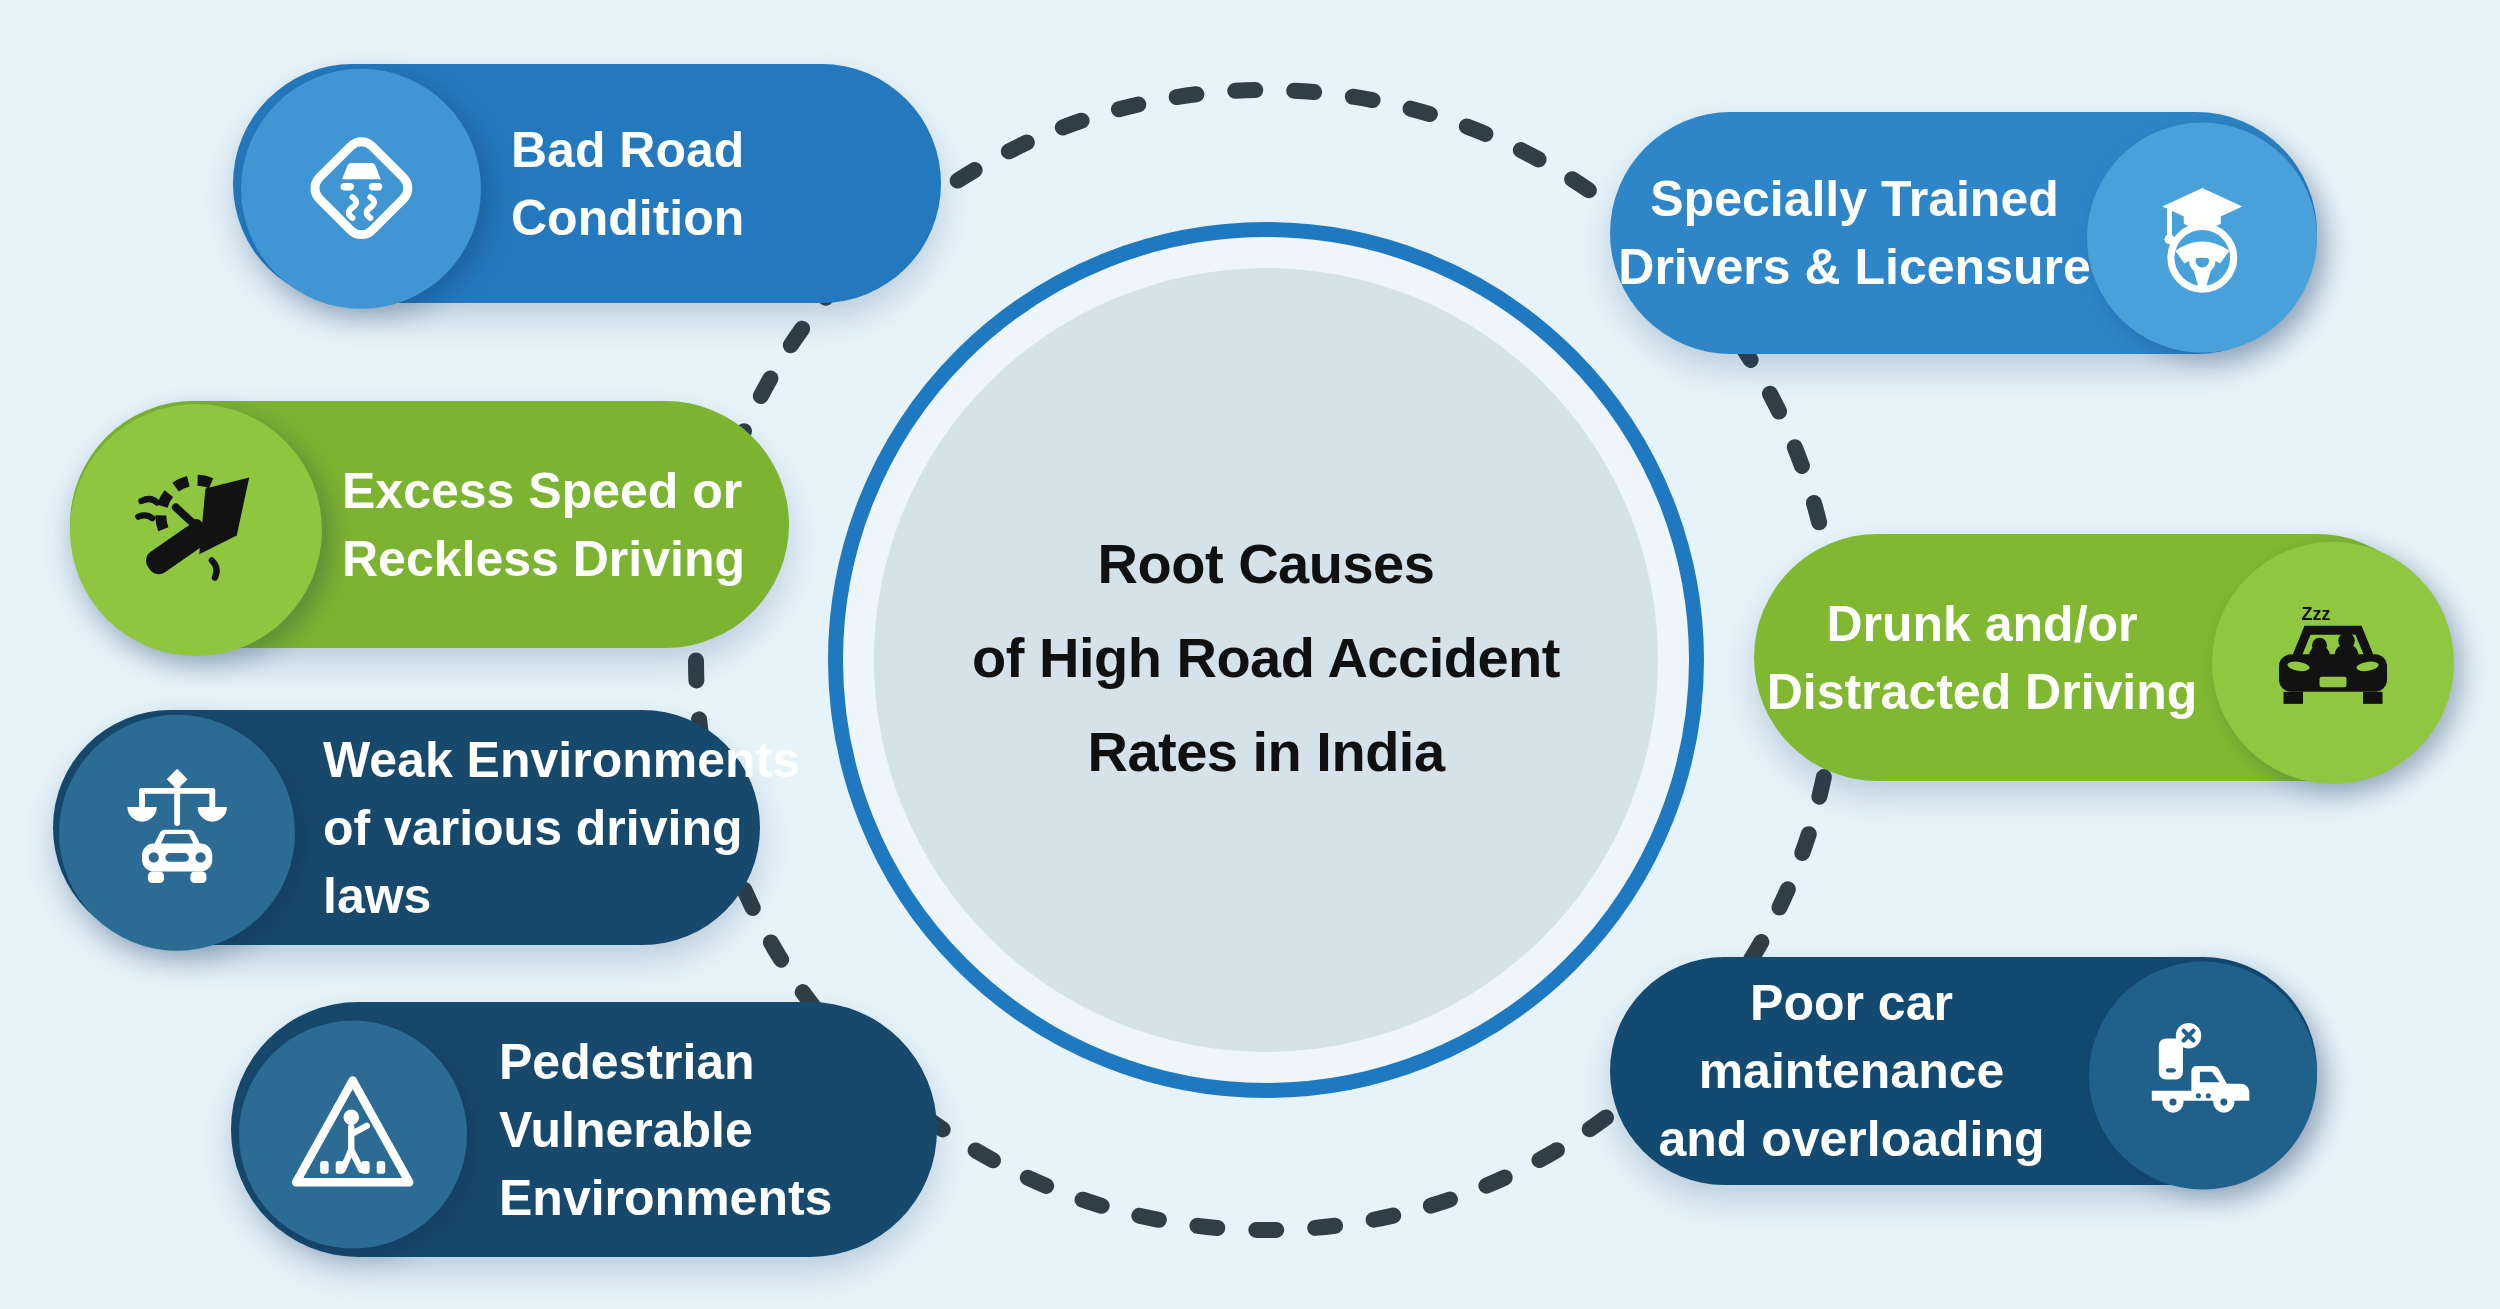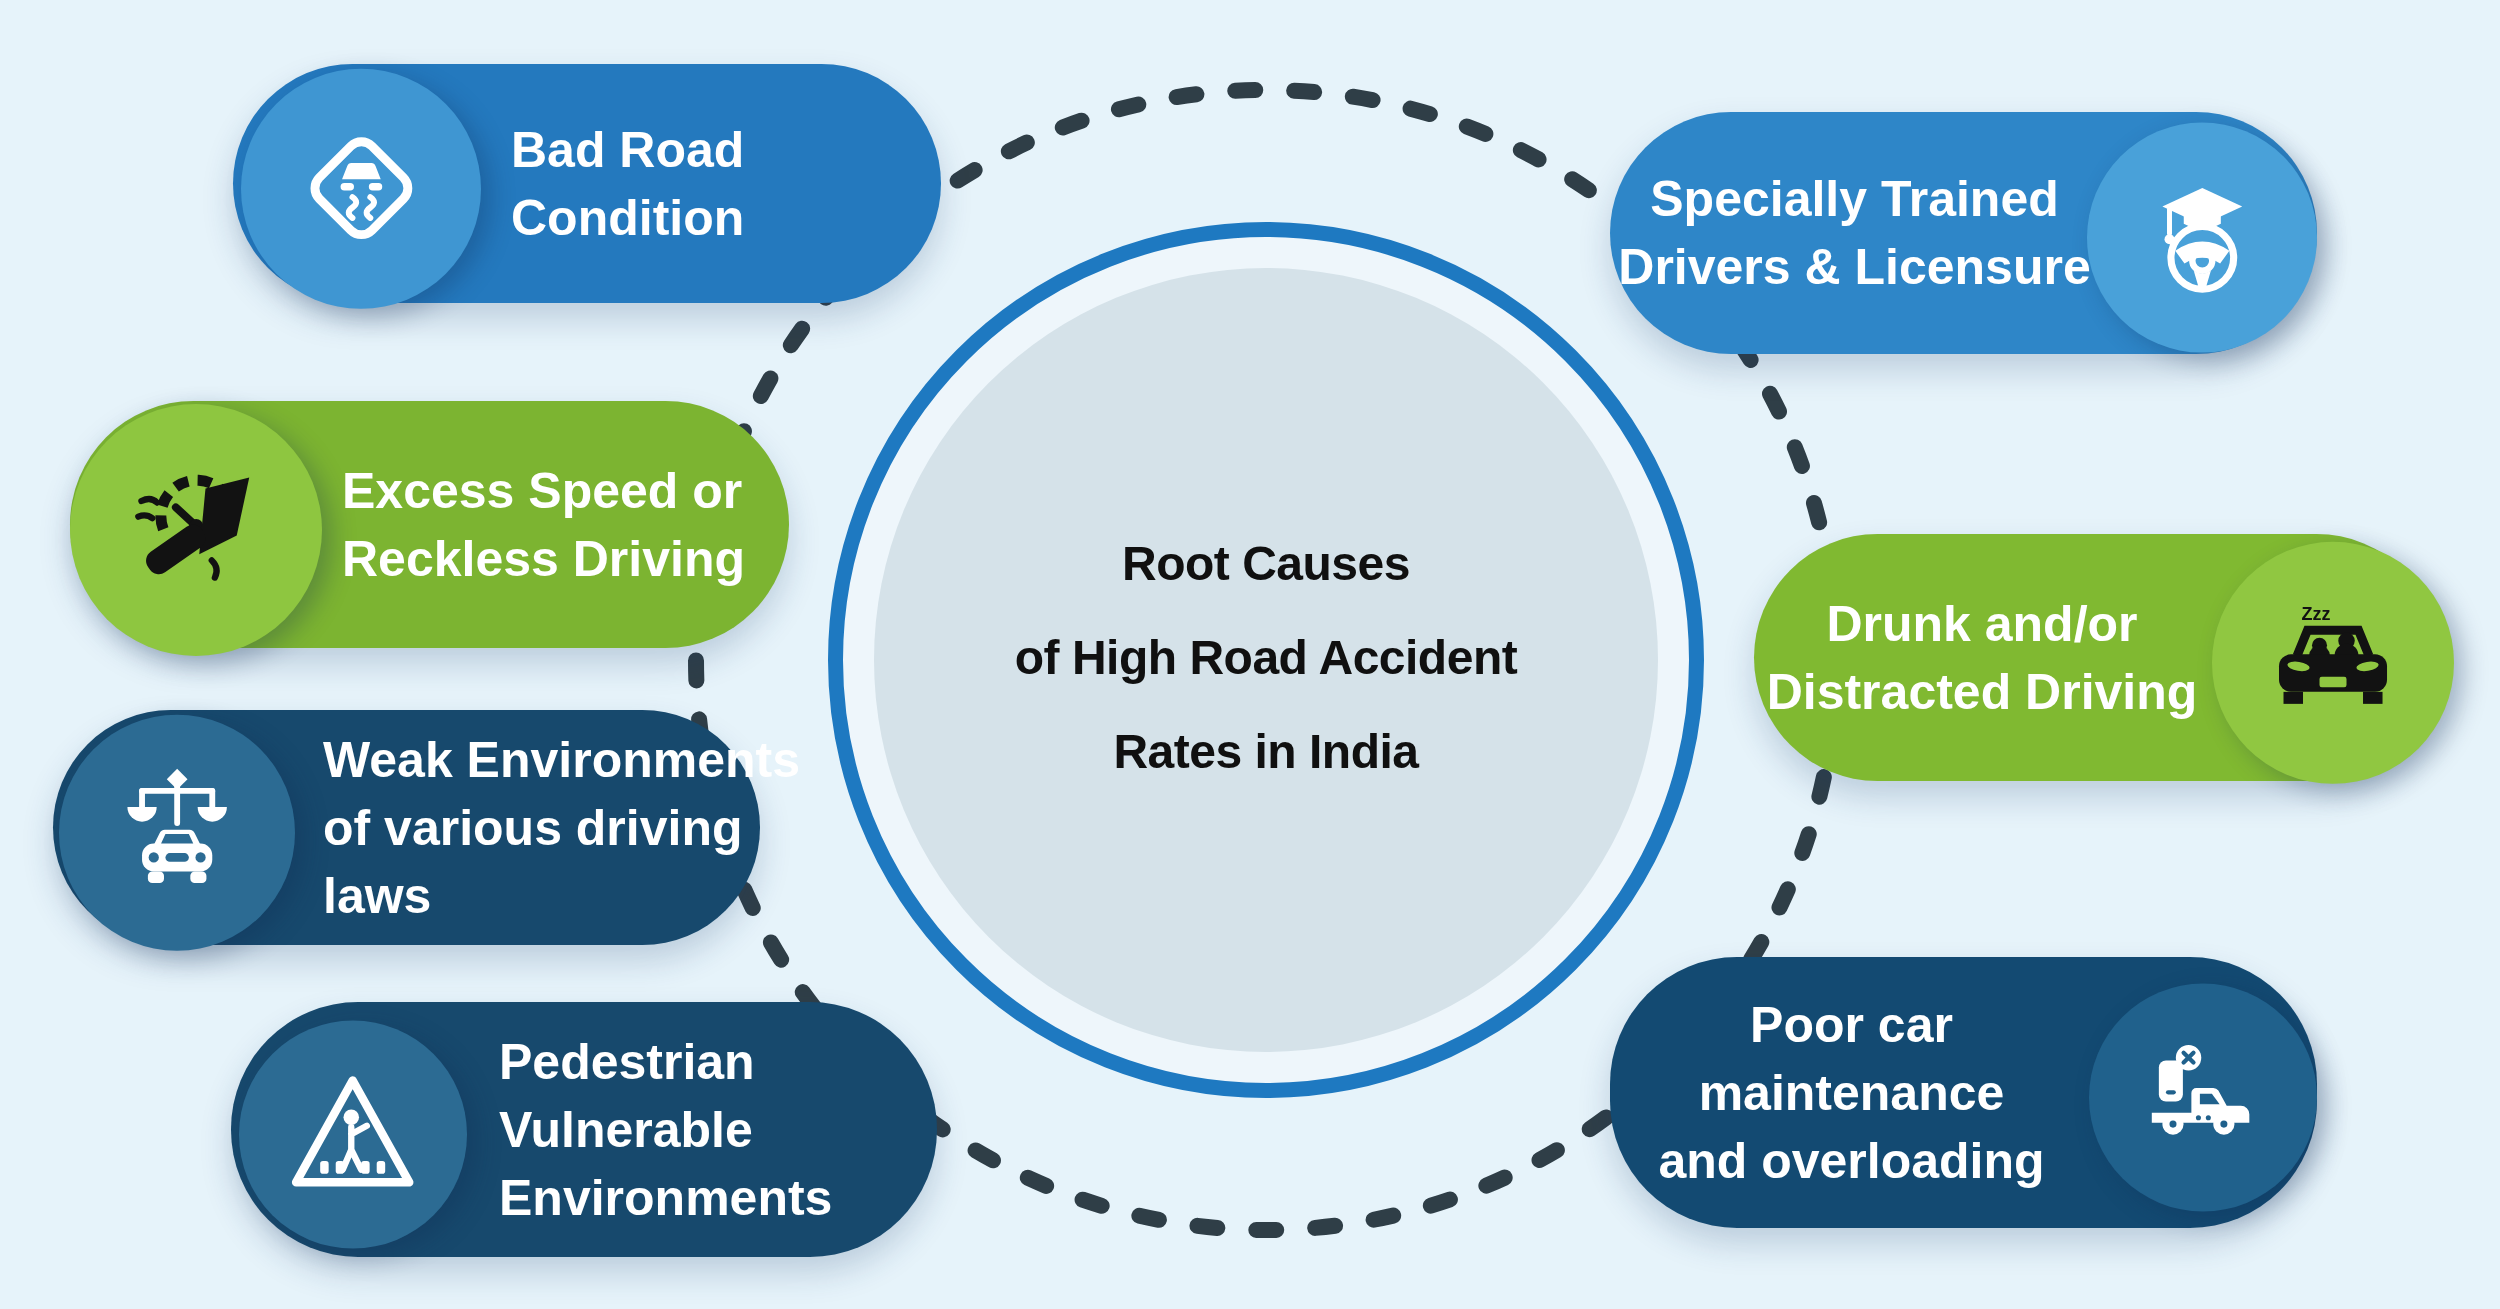--- a/index.html
+++ b/index.html
@@ -17,21 +17,21 @@
     position:absolute;left:828px;top:222px;width:876px;height:876px;
     box-sizing:border-box;border:15px solid var(--center_ring,#1e79c1);
     border-radius:50%;background:var(--center_ring_gap,#eef6fb);z-index:1;
   }
   .center-fill{
     position:absolute;left:874px;top:268px;width:784px;height:784px;
     border-radius:50%;background:var(--center_fill,#d5e2e9);z-index:1;
   }
   .center-title{
     position:absolute;left:766px;top:517px;width:1000px;z-index:2;
-    text-align:center;font-size:48px;line-height:94px;font-weight:800;
+    text-align:center;font-size:56px;line-height:94px;font-weight:800;
     letter-spacing:-0.5px;color:var(--title_ink,#101010);
   }
   .pill{
     position:absolute;border-radius:127px;z-index:3;background:var(--body);
     box-shadow:0 16px 32px rgba(25,60,110,0.20);
   }
   .bubble{
     position:absolute;top:50%;transform:translateY(-48%);
     border-radius:50%;background:var(--circle);
     box-shadow:10px 8px 24px rgba(15,40,80,0.28);
@@ -63,21 +63,21 @@
   .p4 .txt{left:268px;right:20px;}
 
   .p5{left:1610px;top:112px;width:707px;height:242px;--body:var(--blue2_body);--circle:var(--blue2_circle);}
   .p5 .bubble{width:230px;height:230px;right:0px;}
   .p5 .txt{right:238px;left:20px;}
 
   .p6{left:1754px;top:534px;width:686px;height:247px;--body:var(--green2_body);--circle:var(--green2_circle);}
   .p6 .bubble{width:242px;height:242px;right:-14px;}
   .p6 .txt{right:240px;left:10px;}
 
-  .p7{left:1610px;top:957px;width:707px;height:271px;--body:var(--navy2_body);--circle:var(--navy2_circle);}
+  .p7{left:1610px;top:957px;width:707px;height:228px;--body:var(--navy2_body);--circle:var(--navy2_circle);}
   .p7 .bubble{width:228px;height:228px;right:0px;}
   .p7 .txt{right:244px;left:20px;}
 </style>
 </head>
 <body>
 
 <div class="canvas">
 
   <svg class="dash-svg" width="2500" height="1309">
     <circle cx="1266" cy="660" r="570"></circle>

